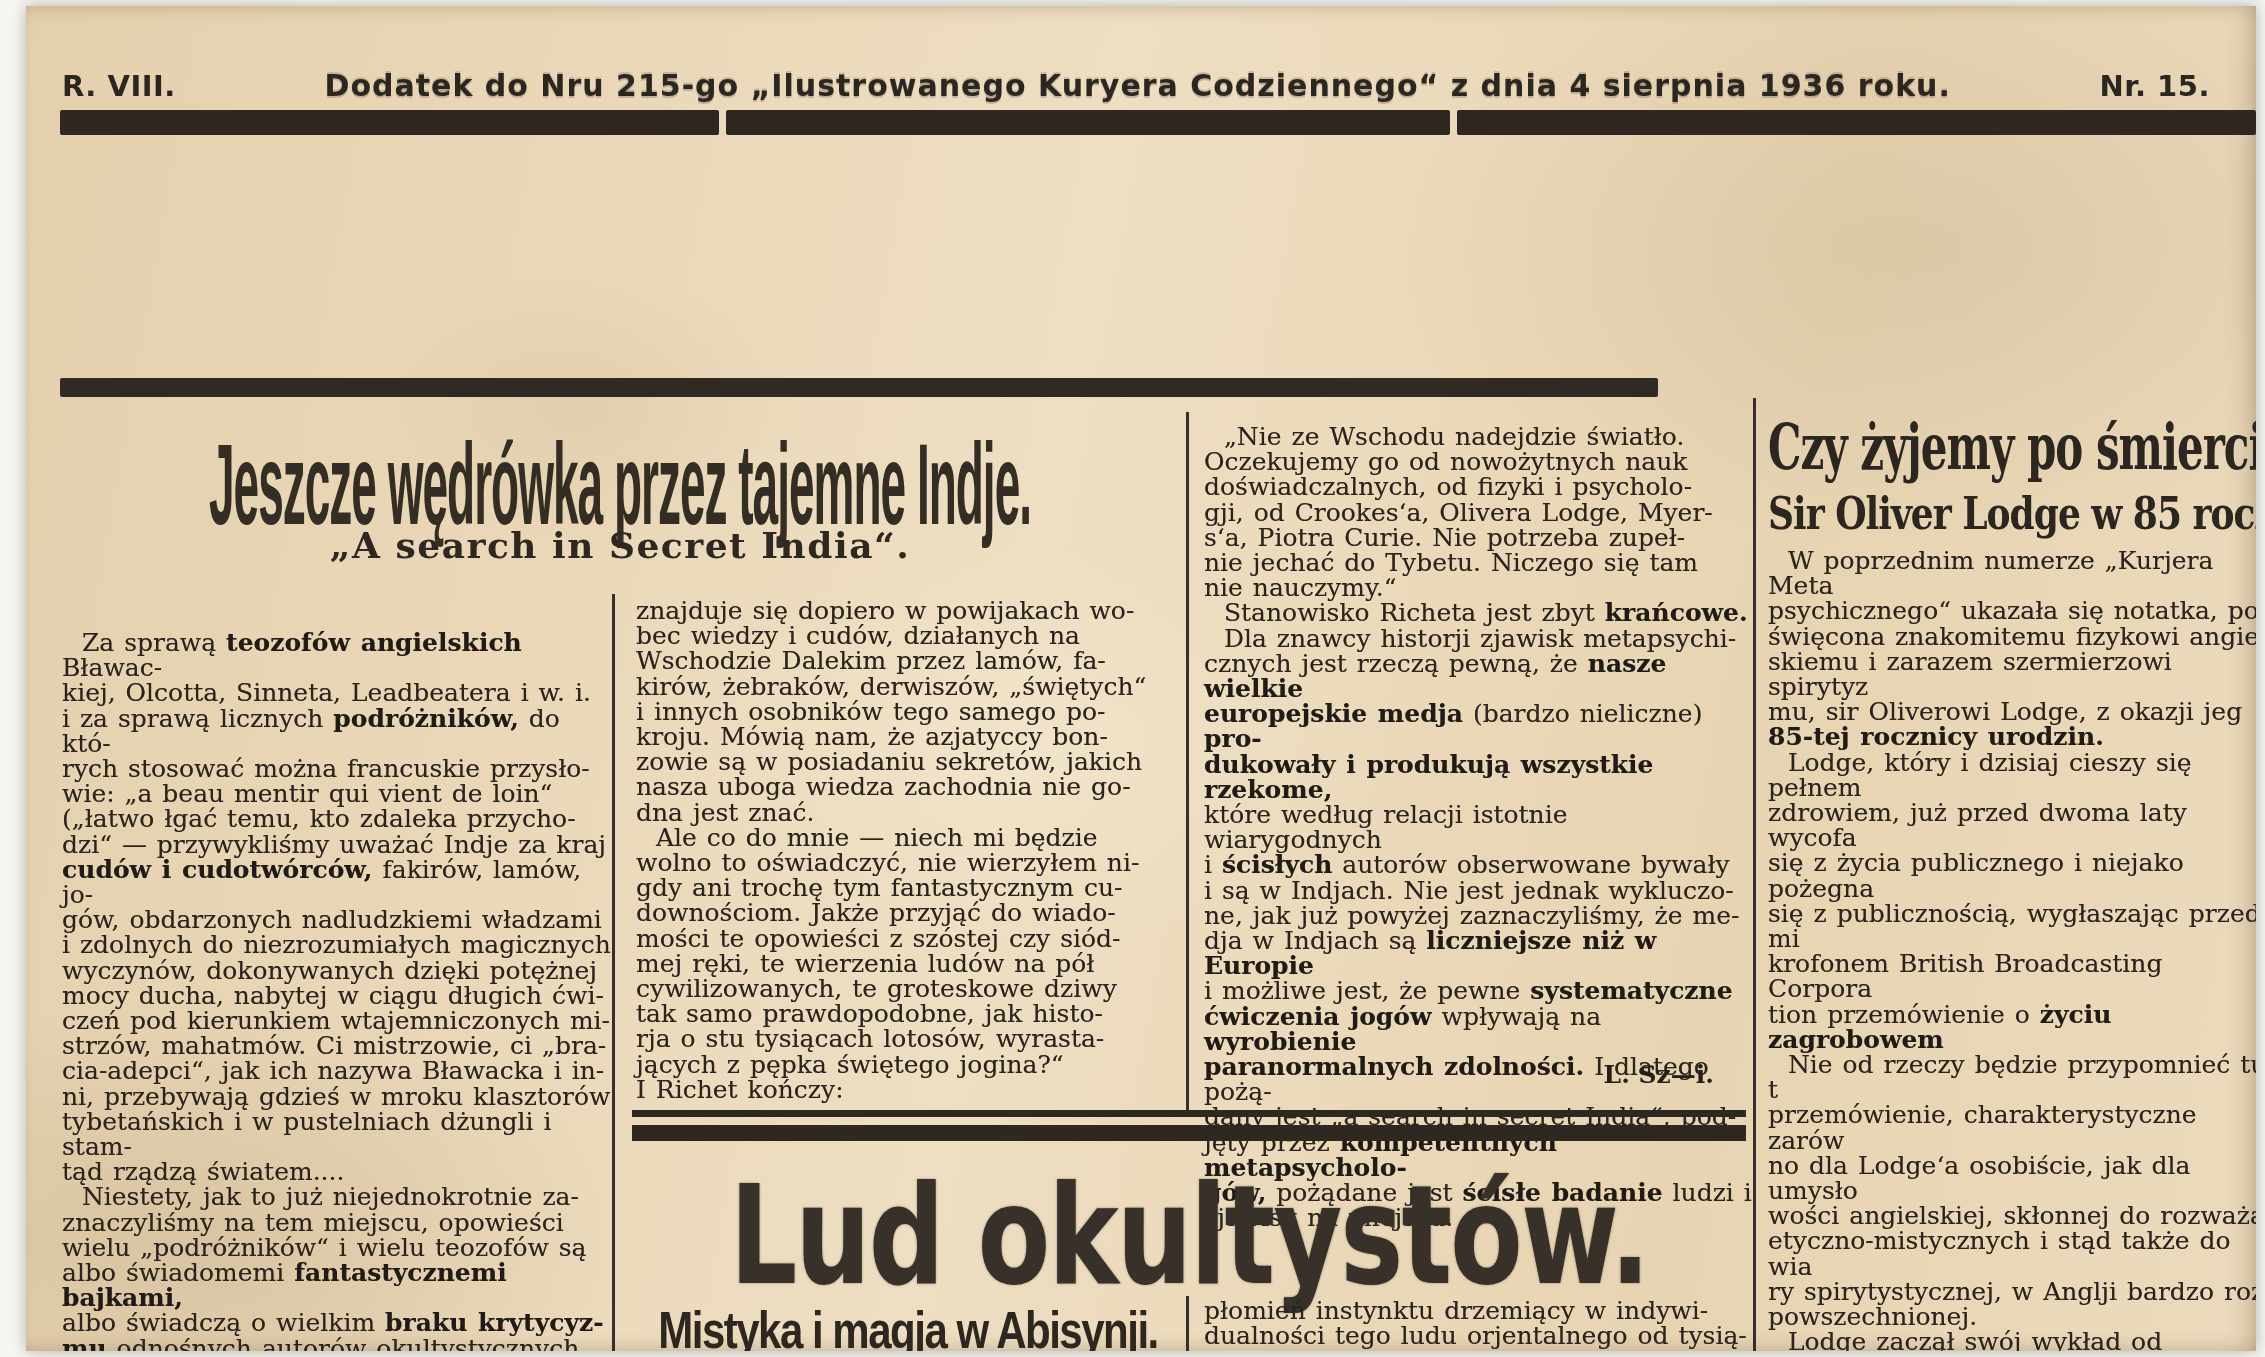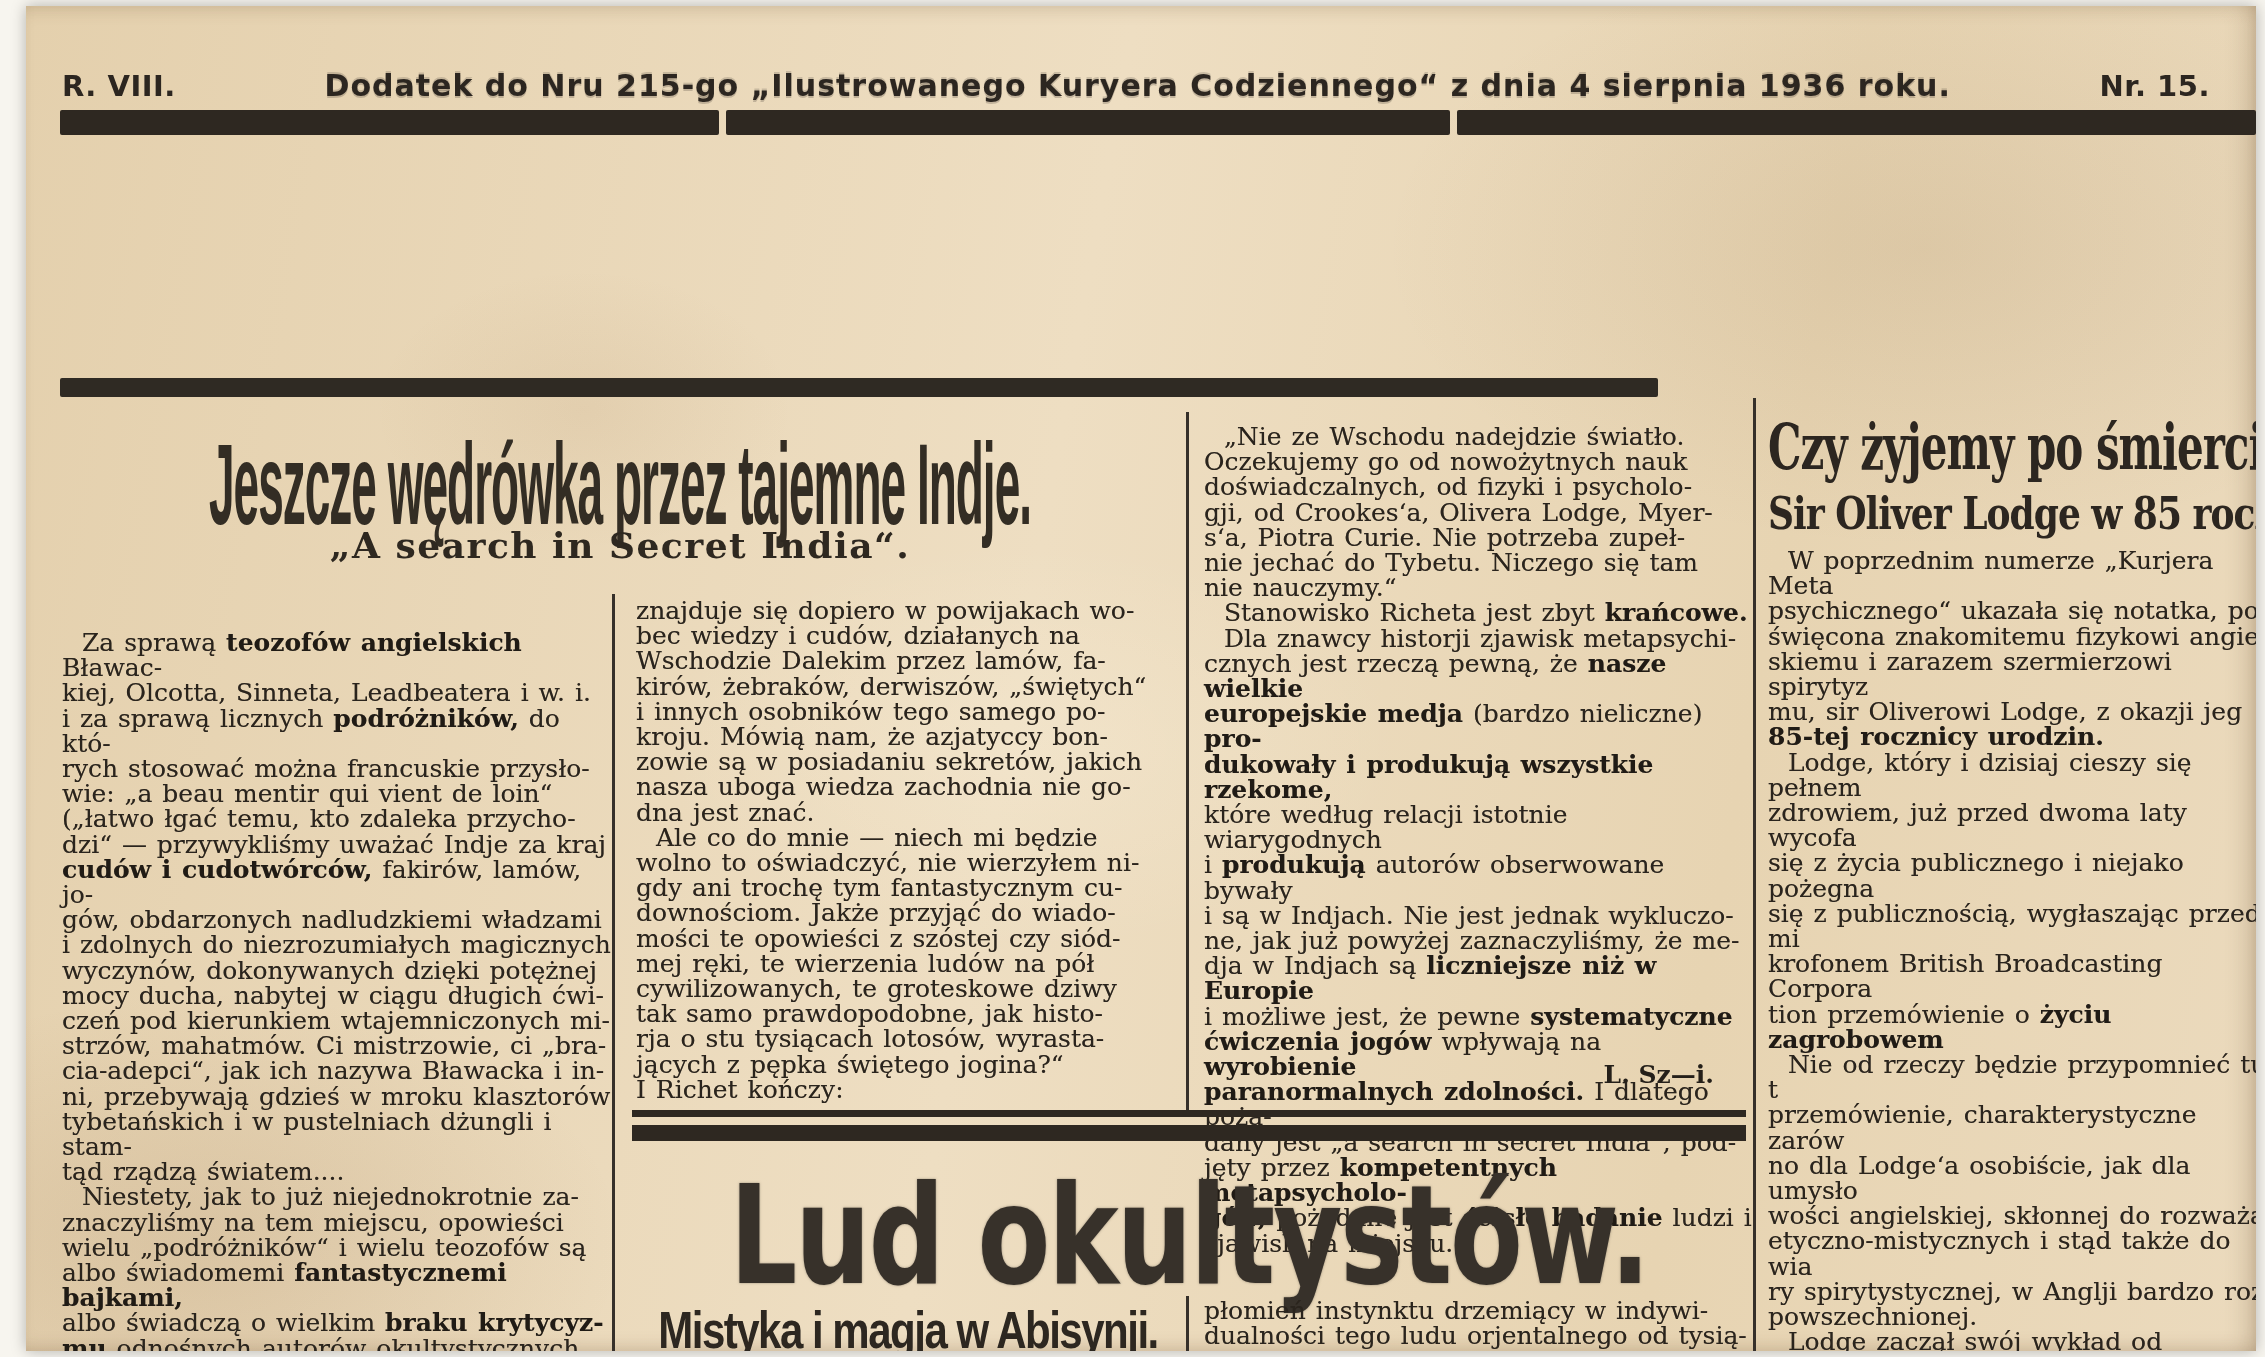--- a/index.html
+++ b/index.html
@@ -166,21 +166,21 @@
 gji, od Crookes‘a, Olivera Lodge, Myer-
 s‘a, Piotra Curie. Nie potrzeba zupeł-
 nie jechać do Tybetu. Niczego się tam
 nie nauczymy.“
   Stanowisko Richeta jest zbyt <b>krańcowe.</b>
   Dla znawcy historji zjawisk metapsychi-
 cznych jest rzeczą pewną, że <b>nasze wielkie</b>
 <b>europejskie medja</b> (bardzo nieliczne) <b>pro-</b>
 <b>dukowały i produkują wszystkie rzekome,</b>
 które według relacji istotnie wiarygodnych
-i <b>produkują</b> autorów obserwowane bywały
+i <b>ścisłych</b> autorów obserwowane bywały
 i są w Indjach. Nie jest jednak wykluczo-
 ne, jak już powyżej zaznaczyliśmy, że me-
 dja w Indjach są <b>liczniejsze niż w Europie</b>
 i możliwe jest, że pewne <b>systematyczne</b>
 <b>ćwiczenia jogów</b> wpływają na <b>wyrobienie</b>
 <b>paranormalnych zdolności.</b> I dlatego pożą-
 dany jest „a search in secret India“, pod-
 jęty przez <b>kompetentnych metapsycholo-</b>
 <b>gów,</b> pożądane jest <b>ścisłe badanie</b> ludzi i
 zjawisk na miejscu.</div>

